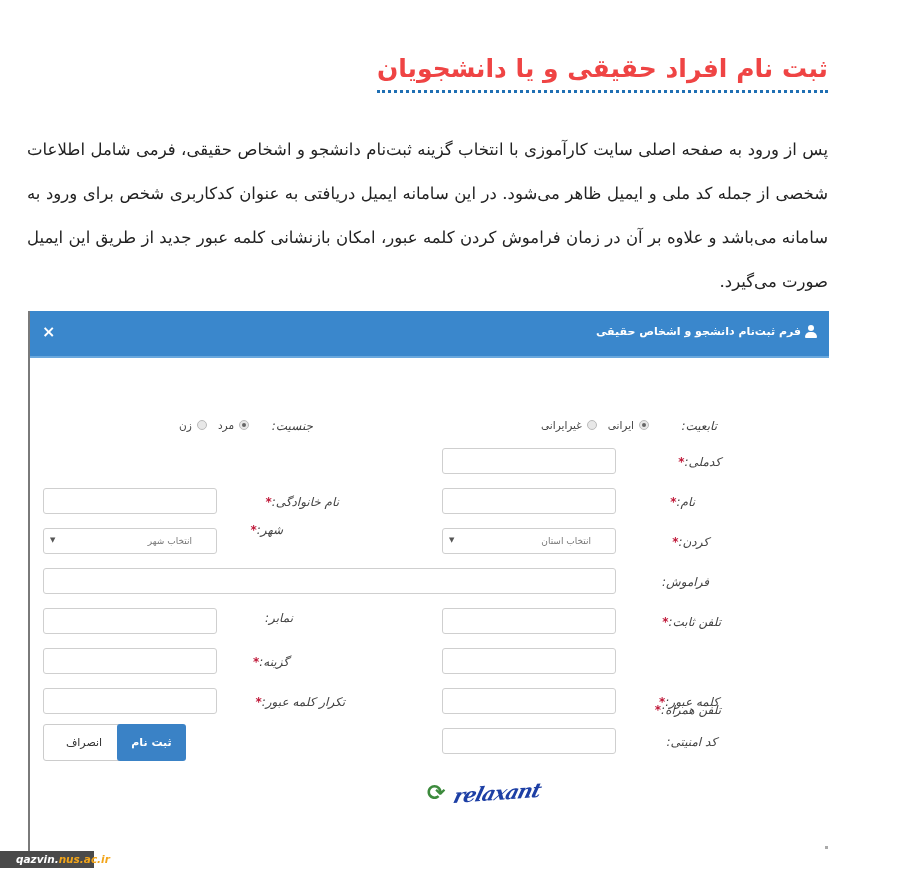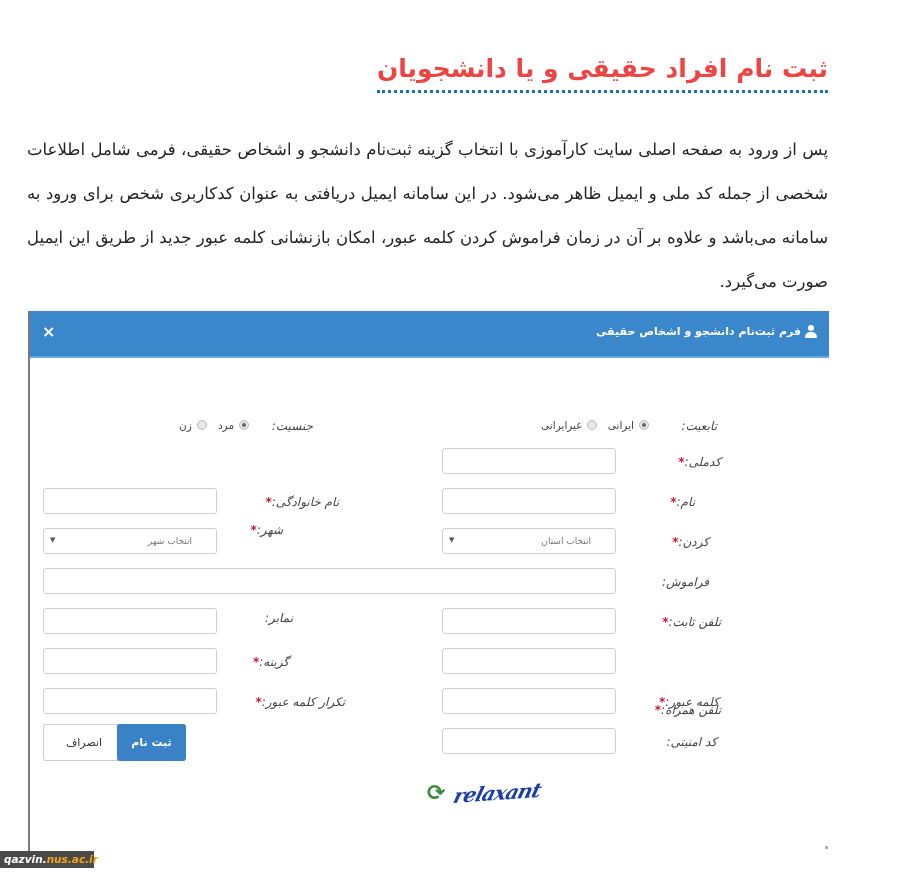--- a/index.html
+++ b/index.html
@@ -35,21 +35,21 @@
   .sel .ph { position:absolute; right:24px; top:7px; direction:rtl; }
   .sel .arr { position:absolute; left:6px; top:7px; font-size:7px; color:#555; }
   .radio-group { position:absolute; direction:rtl; font-size:10.5px; color:#444; display:flex; align-items:center; gap:5px; }
   .radio { width:8px; height:8px; border-radius:50%; border:1px solid #bbb; background:#e8e8e8; display:inline-block; position:relative; }
   .radio.on::after { content:""; position:absolute; left:2px; top:2px; width:4px; height:4px; border-radius:50%; background:#666; }
   .btn-submit { position:absolute; left:87px; top:413px; width:69px; height:37px; background:#3a82c6; color:#fff; border-radius:3px; font-size:11px; display:flex; align-items:center; justify-content:center; direction:rtl; font-weight:bold; }
   .btn-cancel { position:absolute; left:13px; top:413px; width:82px; height:37px; background:#fff; color:#333; border:1px solid #ccc; border-radius:3px; box-sizing:border-box; font-size:11px; display:flex; align-items:center; justify-content:center; direction:rtl; }
   .captcha { position:absolute; left:397px; top:470px; display:flex; align-items:center; gap:10px; }
   .refresh-icon { color:#3c8a3c; font-size:22px; font-weight:bold; line-height:1; }
   .captcha-img { font-family:"DejaVu Serif", serif; font-style:italic; font-weight:bold; color:#1d3fa5; font-size:20px; letter-spacing:-1px; transform:skewX(-18deg) rotate(-4deg); }
-  .watermark { position:absolute; left:0; top:851px; width:94px; height:17px; background:#4a4a4a; font-family:"DejaVu Sans", sans-serif; font-style:italic; font-weight:bold; font-size:10.5px; line-height:17px; padding-left:4px; box-sizing:border-box; }
+  .watermark { position:absolute; left:0; top:851px; width:94px; height:17px; background:#4a4a4a; font-family:"DejaVu Sans", sans-serif; font-style:italic; font-weight:bold; font-size:10.5px; line-height:17px; padding-left:16px; box-sizing:border-box; }
   .watermark .w1 { color:#ffffff; }
   .watermark .w2 { color:#f2a51a; }
   .dot { position:absolute; left:825px; top:846px; width:3px; height:3px; background:#aaa; }
 </style>
 </head>
 <body>
 
 <div class="title">ثبت نام افراد حقیقی و یا دانشجویان</div>
 <div class="para">پس از ورود به صفحه اصلی سایت کارآموزی با انتخاب گزینه ثبت‌نام دانشجو و اشخاص حقیقی، فرمی شامل اطلاعات شخصی از جمله کد ملی و ایمیل ظاهر می‌شود. در این سامانه ایمیل دریافتی به عنوان کدکاربری شخص برای ورود به سامانه می‌باشد و علاوه بر آن در زمان فراموش کردن کلمه عبور، امکان بازنشانی کلمه عبور جدید از طریق این ایمیل صورت می‌گیرد.</div>
 

